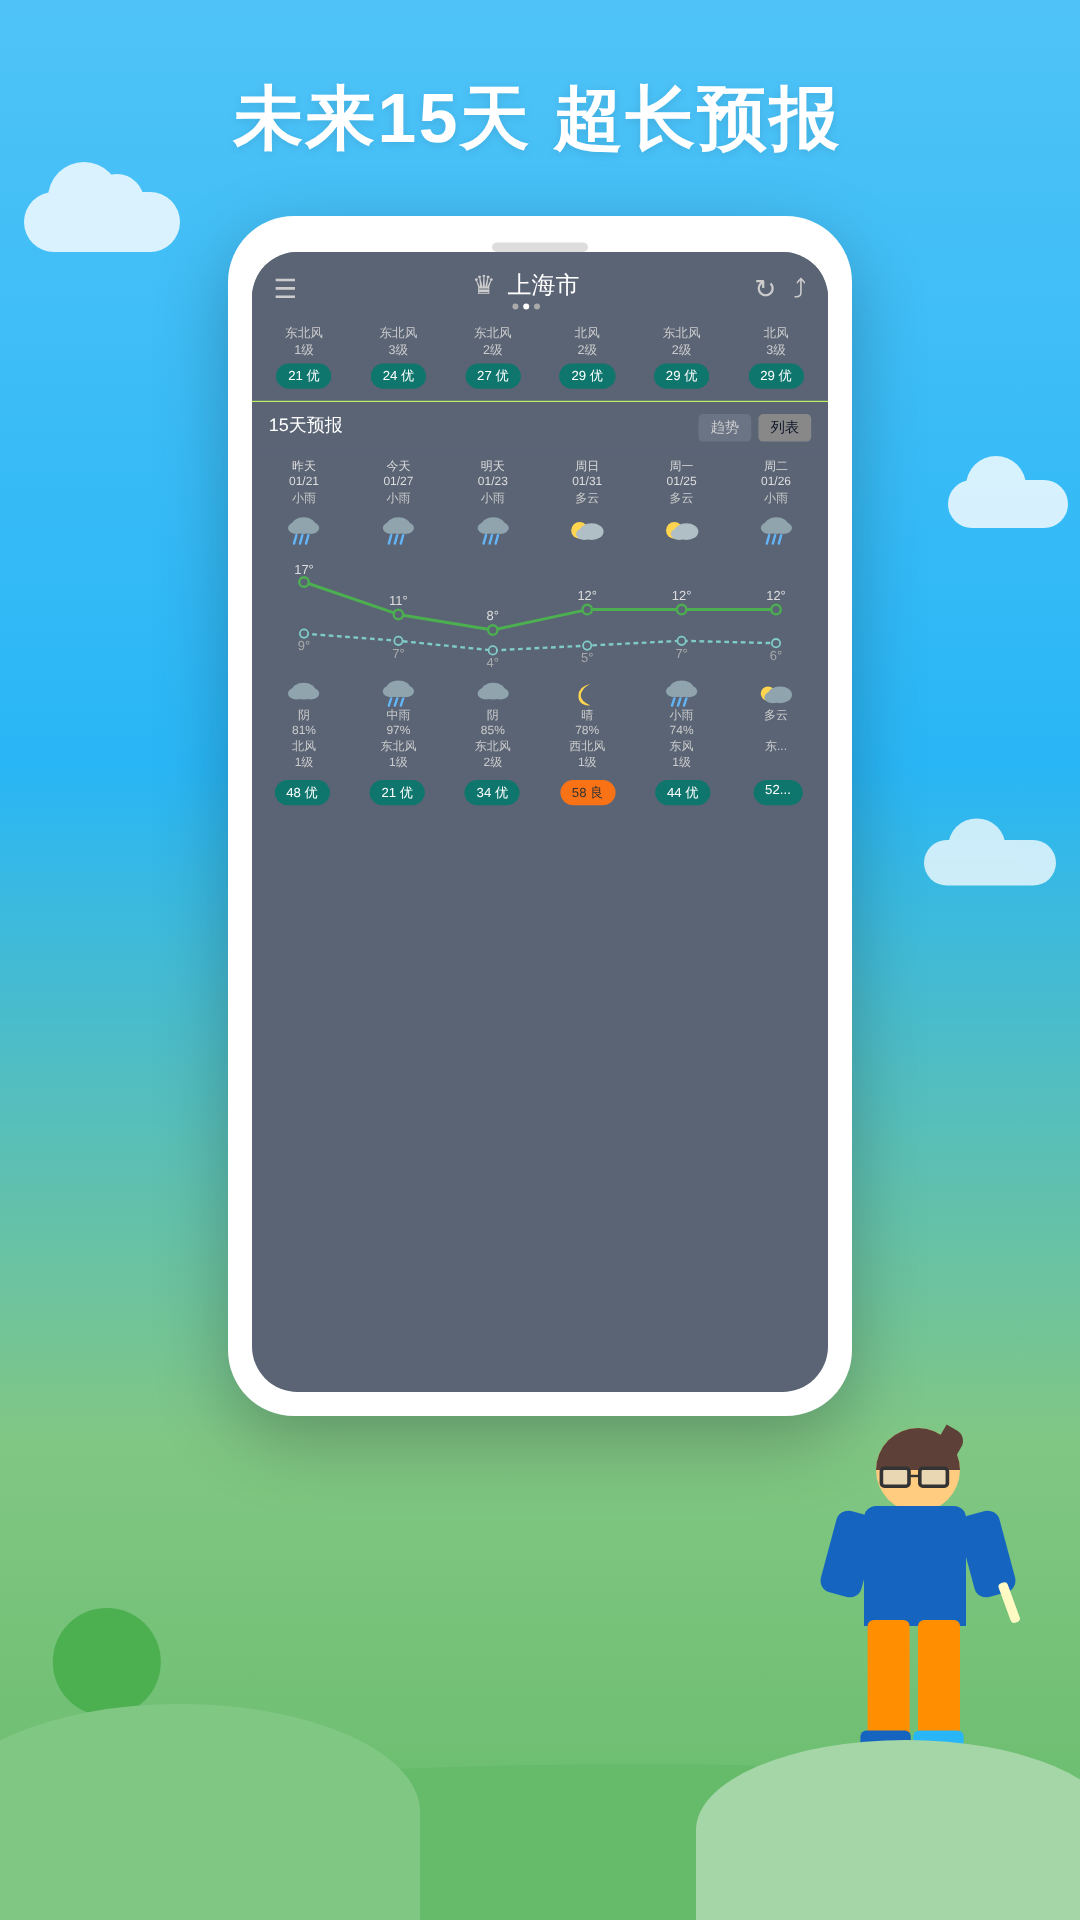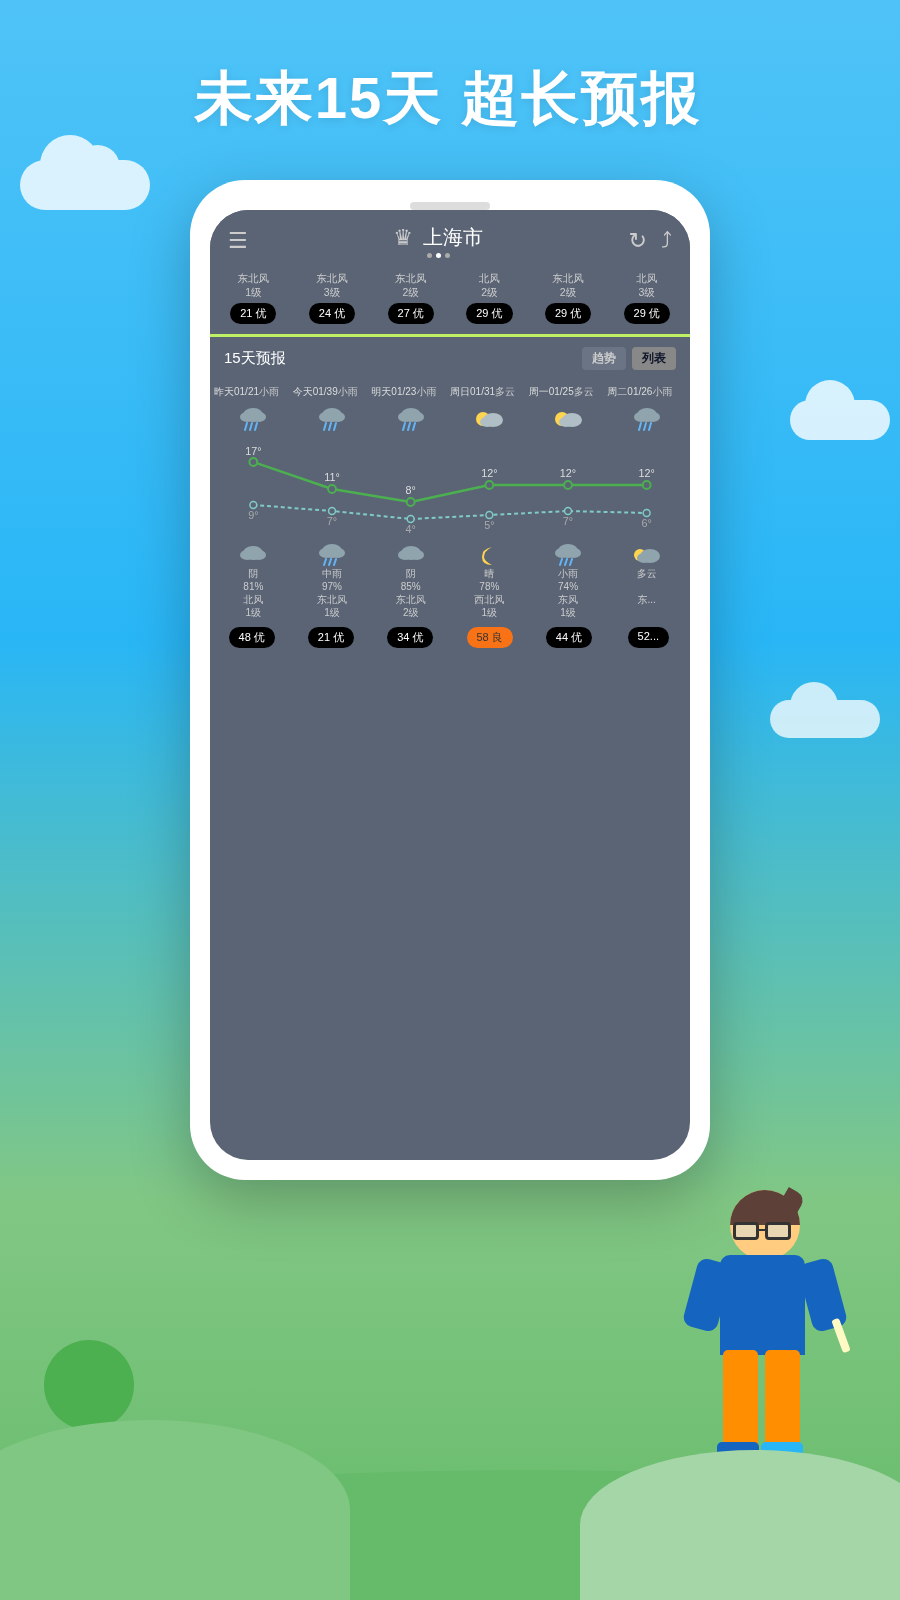--- a/index.html
+++ b/index.html
@@ -117,41 +117,40 @@
       text-align: center;
       line-height: 1.3;
     }
     .aqi-badge {
       padding: 3px 10px;
       border-radius: 12px;
       font-size: 11px;
       color: white;
       font-weight: 500;
     }
-    .aqi-green { background: #000000; }
+    .aqi-green { background: #0f766e; }
     .aqi-yellow { background: #f97316; color: #333; }
 
     
     .forecast-header {
       background: #5a6475;
       display: flex;
-      align-items: center;
+      align-items: flex-start;
       justify-content: space-between;
       padding: 10px 14px 8px;
-      border-top: 3px solid #bef264;
+      border-top: 1px solid #bef264;
     }
     .forecast-title {
       color: white;
       font-size: 15px;
       font-weight: 500;
     }
     .forecast-tabs {
       display: flex;
       gap: 6px;
-      font-weight: bold;
     }
     .forecast-tab {
       padding: 3px 10px;
       border-radius: 4px;
       font-size: 12px;
       color: #ccc;
       background: #6b7484;
       cursor: pointer;
     }
     .forecast-tab.active {
@@ -161,21 +160,21 @@
 
     
     .days-row {
       background: #5a6475;
       display: flex;
       padding: 6px 4px 2px;
     }
     .day-col {
       flex: 1;
       display: flex;
-      flex-direction: row;
+      flex-direction: column;
       align-items: center;
     }
     .day-name {
       color: #ddd;
       font-size: 10px;
     }
     .day-date {
       color: #ddd;
       font-size: 10px;
     }
@@ -405,21 +404,21 @@
     </div>
 
     <div class="days-row">
       <div class="day-col">
         <div class="day-name">昨天</div>
         <div class="day-date">01/21</div>
         <div class="day-weather-label">小雨</div>
       </div>
       <div class="day-col">
         <div class="day-name">今天</div>
-        <div class="day-date">01/39</div>
+        <div class="day-date">01/27</div>
         <div class="day-weather-label">小雨</div>
       </div>
       <div class="day-col">
         <div class="day-name">明天</div>
         <div class="day-date">01/23</div>
         <div class="day-weather-label">小雨</div>
       </div>
       <div class="day-col">
         <div class="day-name">周日</div>
         <div class="day-date">01/31</div>

